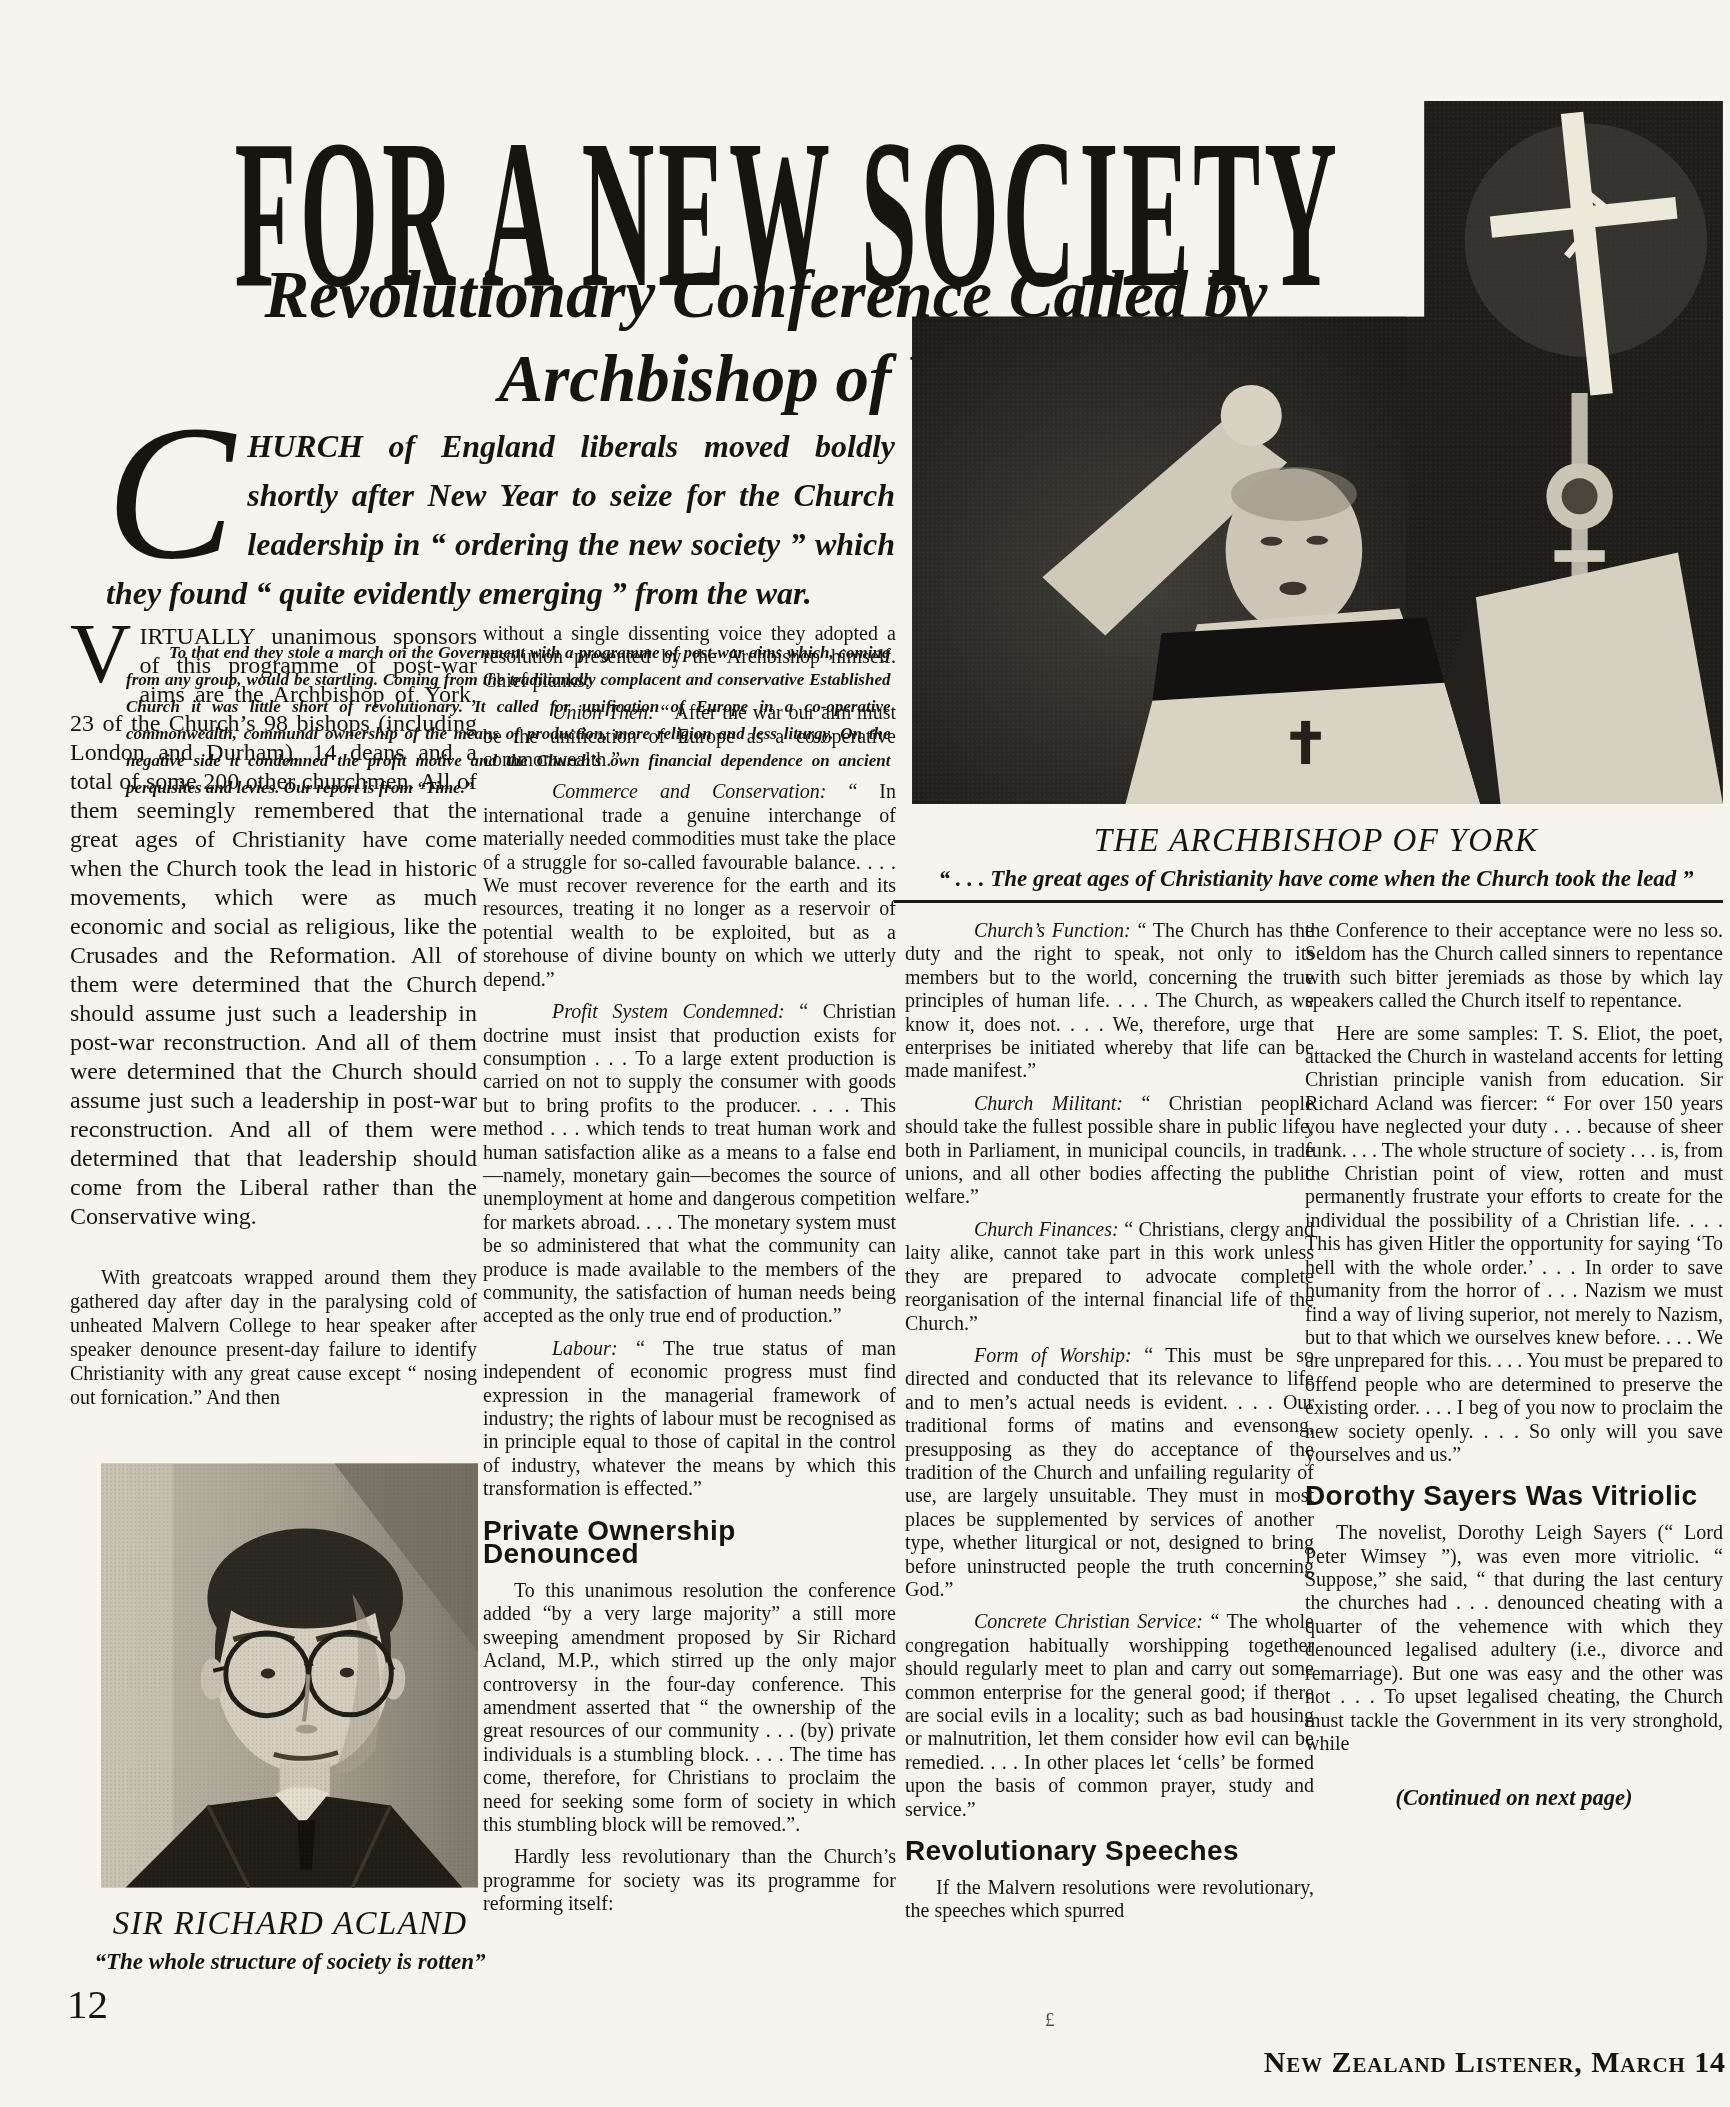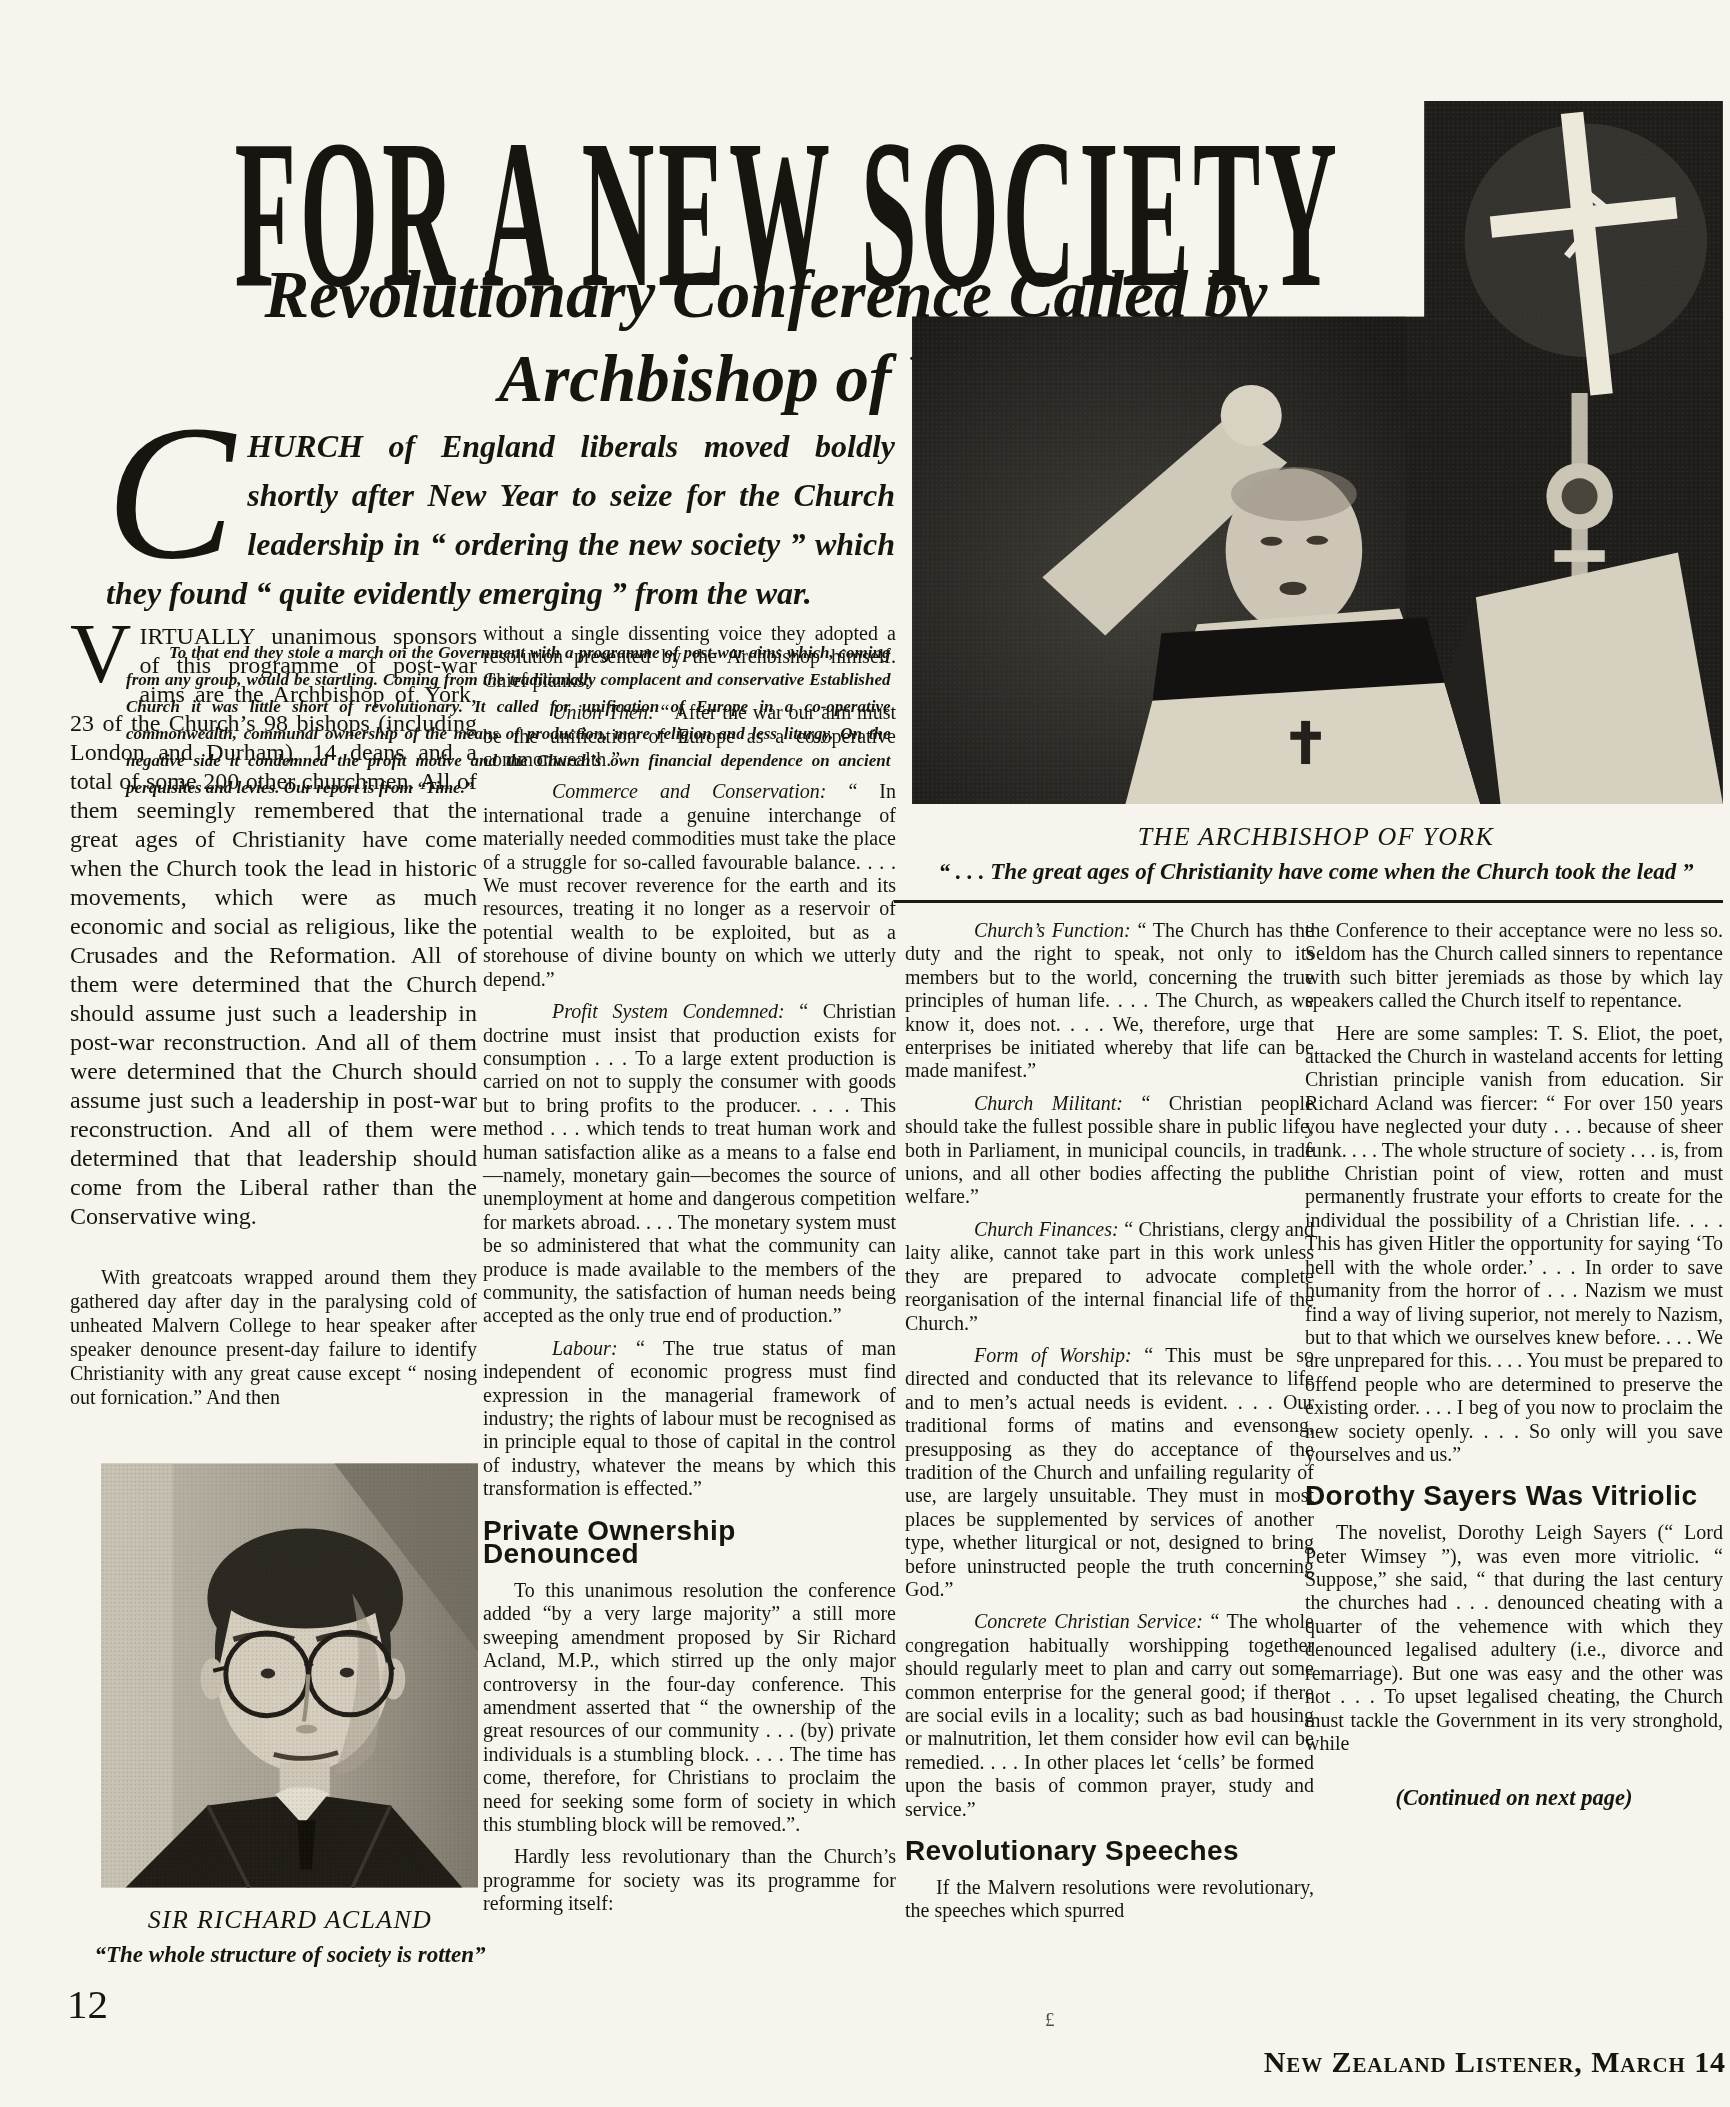--- a/index.html
+++ b/index.html
@@ -38,21 +38,21 @@
   .lead:not(:empty)::after{content:" ";}
   .dropcap-v{float:left; font-size:85px; line-height:58px; height:58px; padding:1.8px 8px 0 0; font-weight:400;}
   .continued{text-align:center !important; font-style:italic; font-weight:700; margin-top:31px !important; font-size:22.5px;}
   
   .arch-photo{position:absolute; left:912px; top:101px; width:811px; height:703px;}
   .acland-photo{position:absolute; left:101px; top:1463px; width:377px; height:425px;}
   
   .caption{position:absolute; text-align:center; font-style:italic;}
   .cap-arch{left:908px; top:822px; width:816px;}
   .cap-acland{left:81px; top:1905px; width:418px;}
-  .cap-title{font-size:26px; letter-spacing:1.3px; margin:0 0 7.2px; font-weight:400;}
+  .cap-title{font-size:33px; letter-spacing:1.3px; margin:0 0 7.2px; font-weight:400;}
   .cap-quote{font-size:23px; font-weight:700;}
   .rule-under-caption{position:absolute; left:894px; top:900px; width:829px; height:3.1px; background:#1b1a17;}
   
   .page-num{position:absolute; left:67px; top:1980px; font-size:41px; font-weight:400;}
   .footer-pub{position:absolute; left:1034px; top:2045px; width:692px; text-align:right;
     font-size:30px; font-weight:700; font-variant:small-caps; letter-spacing:0.9px;}
   .artifact{position:absolute; left:1045px; top:2009px; font-size:19px; opacity:.75;}
 </style>
 </head>
 <body>

